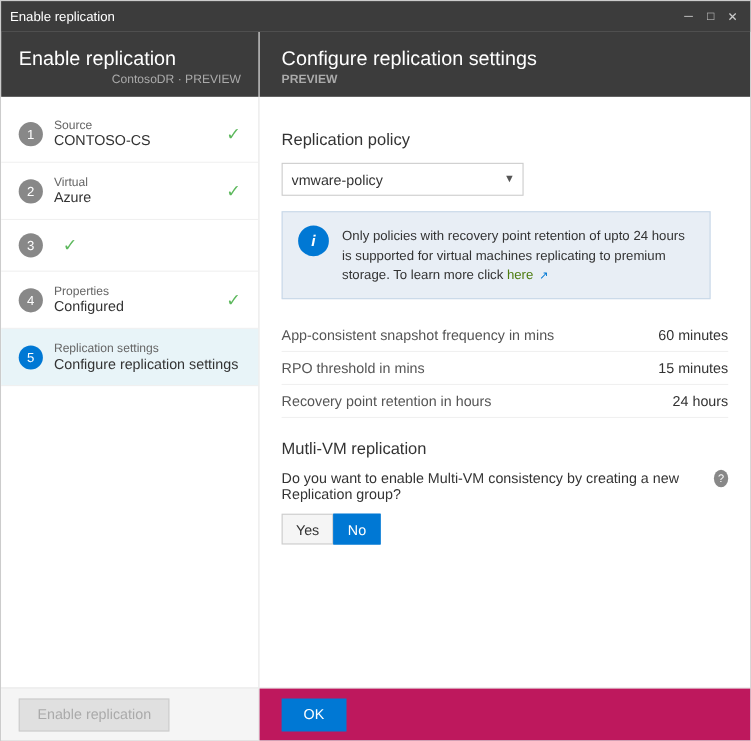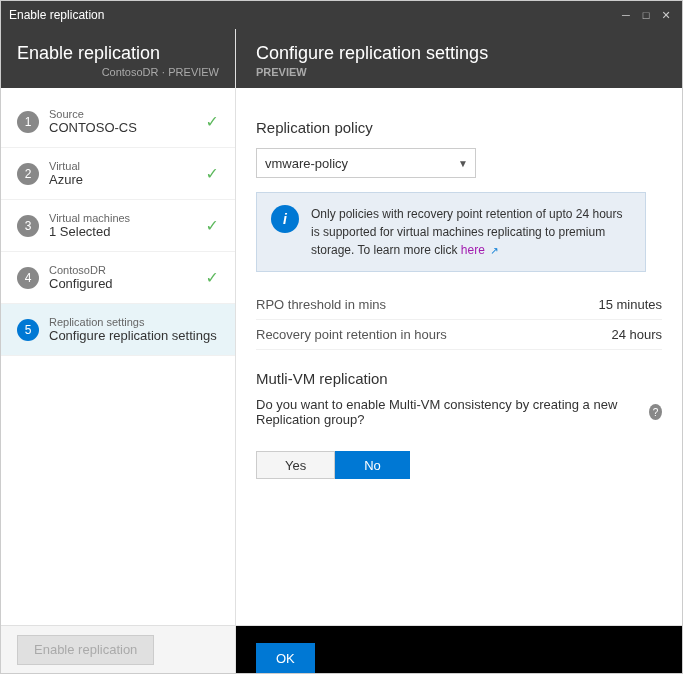--- a/index.html
+++ b/index.html
@@ -217,21 +217,21 @@
       font-weight: bold;
       font-size: 14px;
       flex-shrink: 0;
     }
     .info-text {
       font-size: 12px;
       color: #333;
       line-height: 1.5;
     }
     .info-link {
-      color: #a21caf;
+      color: #4d7c0f;
       cursor: pointer;
     }
     .info-ext-icon {
       font-size: 10px;
       color: #0078d4;
       margin-left: 2px;
     }
     .settings-table {
       width: 100%;
       max-width: 420px;
@@ -253,44 +253,44 @@
     }
     .section-title2 {
       font-size: 15px;
       color: #333;
       font-weight: 400;
       margin-bottom: 10px;
     }
     .consistency-question {
       font-size: 13px;
       color: #333;
-      margin-bottom: 24px;
-      display: flex;
-      align-items: center;
+      margin-bottom: 10px;
+      display: flex;
+      align-items: flex-start;
       gap: 5px;
     }
     .help-icon {
       width: 16px;
       height: 16px;
       border-radius: 50%;
       background: #888;
       color: #fff;
       font-size: 10px;
       display: inline-flex;
       align-items: center;
       justify-content: center;
       cursor: pointer;
     }
     .toggle-group {
       display: flex;
       gap: 0;
     }
     .toggle-btn {
       height: 28px;
-      padding: 0 28px;
+      padding: 0 12px;
       border: 1px solid #ccc;
       background: #f5f5f5;
       font-size: 13px;
       color: #333;
       cursor: pointer;
     }
     .toggle-btn.active {
       background: #0078d4;
       color: #fff;
       border-color: #0078d4;
@@ -307,23 +307,23 @@
       width: 235px;
       background: #f5f5f5;
       display: flex;
       align-items: center;
       justify-content: flex-start;
       padding: 0 16px;
       border-right: 1px solid #e0e0e0;
     }
     .bottom-right {
       flex: 1;
-      background: #000000;
-      display: flex;
-      align-items: flex-end;
+      background: #be185d;
+      display: flex;
+      align-items: center;
       justify-content: flex-start;
       padding: 0 20px;
     }
     .btn-primary {
       height: 30px;
       padding: 0 20px;
       background: #0078d4;
       color: #fff;
       border: none;
       font-size: 13px;
@@ -378,30 +378,26 @@
           <div class="step-item">
             <div class="step-number">2</div>
             <div class="step-content">
               <div class="step-label">Virtual</div>
               <div class="step-value">Azure</div>
             </div>
             <span class="step-check">✓</span>
           </div>
           <div class="step-item">
             <div class="step-number">3</div>
-            <div class="step-content">
-              <div class="step-label">Virtual machines</div>
-              <div class="step-value">1 Selected</div>
-            </div>
             <span class="step-check">✓</span>
           </div>
           <div class="step-item">
             <div class="step-number">4</div>
             <div class="step-content">
-              <div class="step-label">ContosoDR</div>
+              <div class="step-label">Properties</div>
               <div class="step-value">Configured</div>
             </div>
             <span class="step-check">✓</span>
           </div>
           <div class="step-item active">
             <div class="step-number">5</div>
             <div class="step-content">
               <div class="step-label">Replication settings</div>
               <div class="step-value">Configure replication settings</div>
             </div>
@@ -431,20 +427,24 @@
           <div class="info-icon">i</div>
           <div class="info-text">
             Only policies with recovery point retention of upto 24 hours is supported for virtual machines replicating to premium storage. To learn more click 
             <span class="info-link">here</span>
             <span class="info-ext-icon">↗</span>
           </div>
         </div>
 
         <div class="settings-table">
 
+        <div class="settings-row">
+              <span class="settings-label">App-consistent snapshot frequency in mins</span>
+              <span class="settings-value">60 minutes</span>
+            </div>
             <div class="settings-row">
               <span class="settings-label">RPO threshold in mins</span>
               <span class="settings-value">15 minutes</span>
             </div>
             <div class="settings-row">
               <span class="settings-label">Recovery point retention in hours</span>
               <span class="settings-value">24 hours</span>
             </div>
           </div>
 

